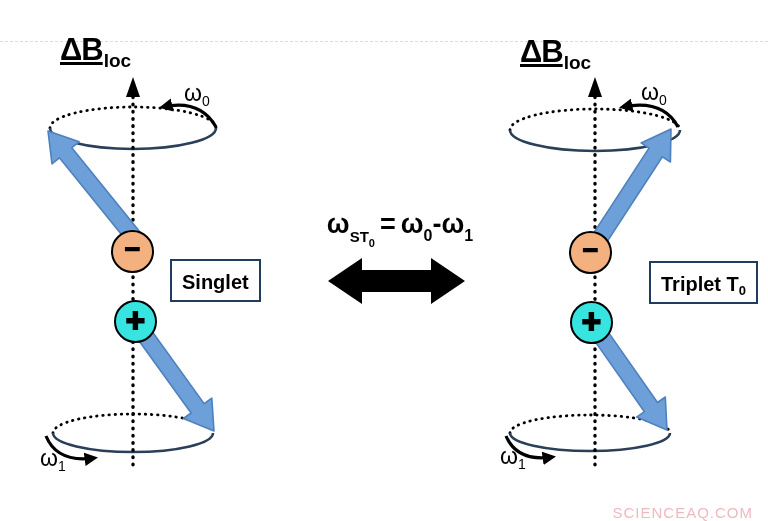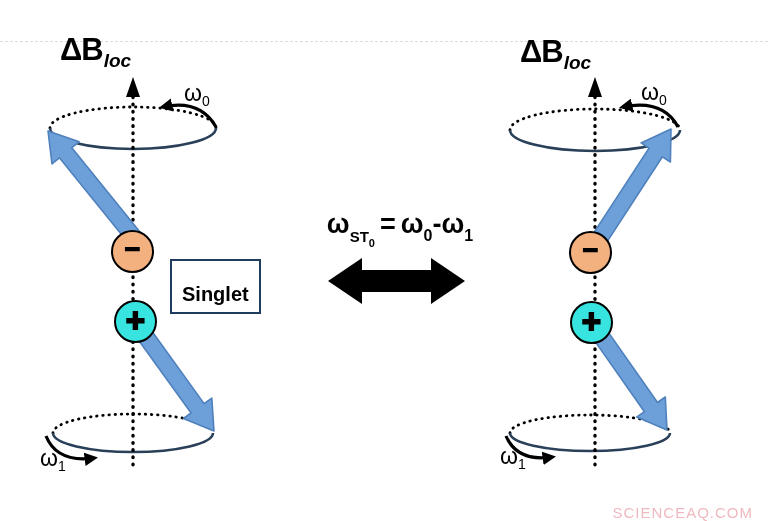--- a/index.html
+++ b/index.html
@@ -13,33 +13,33 @@
     font-family:"Liberation Sans","DejaVu Sans",sans-serif;color:#000;
   }
   .faint-line{position:absolute;left:0;right:0;top:41px;border-top:1px dashed rgba(175,175,175,0.45);}
   #diagram-svg{position:absolute;left:0;top:0;}
   .orbit-dotted{fill:none;stroke:#000;stroke-width:2.8;stroke-dasharray:0.5 5.6;stroke-linecap:round;}
   .orbit-solid{fill:none;stroke:var(--orbit);stroke-width:2.6;}
   .axis-dotted{fill:none;stroke:#000;stroke-width:3.4;stroke-dasharray:0.6 6.6;stroke-linecap:round;}
   .curve-arrow{fill:none;stroke:#000;stroke-width:3.2;}
   .spin-arrow{fill:var(--spin-fill);stroke:var(--spin-stroke);stroke-width:1.6;stroke-linejoin:round;}
   .field-label{position:absolute;font-weight:bold;line-height:1;white-space:nowrap;}
-  .fl-main{font-size:31px;letter-spacing:-1px;}
-  .fl-sub{font-size:19px;font-style:italic;position:relative;top:7px;margin-left:1px;}
+  .fl-main{font-size:31px;letter-spacing:-1px;text-decoration:underline;}
+  .fl-sub{font-size:19px;position:relative;top:7px;margin-left:1px;}
   .omega-label{position:absolute;font-weight:normal;line-height:1;white-space:nowrap;}
   .om-main{font-size:23px;}
   .om-sub{font-size:14px;position:relative;top:5px;}
   .charge{position:absolute;width:43px;height:43px;box-sizing:border-box;border:2.5px solid #000;
     border-radius:50%;display:flex;align-items:center;justify-content:center;line-height:1;font-weight:bold;}
   .charge.electron{background:var(--electron-fill);}
   .charge.hole{background:var(--hole-fill);}
   .sign-minus{font-size:27px;-webkit-text-stroke:1.3px #000;transform:translateY(-2px);}
   .sign-plus{font-size:33px;-webkit-text-stroke:1.8px #000;transform:translateY(-1px);}
   .state-box{position:absolute;background:#fff;border:2.5px solid var(--box-border);
-    font-weight:bold;font-size:20px;padding:20px 10px 5px;white-space:nowrap;line-height:1.3;}
+    font-weight:bold;font-size:20px;padding:8px 10px 5px;white-space:nowrap;line-height:1.3;}
   .tb-sub{font-size:13px;position:relative;top:4px;}
   .equation{position:absolute;left:312px;top:209px;width:176px;text-align:center;font-weight:bold;white-space:nowrap;}
   .eq-w{font-size:27px;}
   .eq-s1{font-size:15px;position:relative;top:9px;}
   .eq-s2{font-size:11px;position:relative;top:14px;}
   .eq-s3{font-size:16px;position:relative;top:8px;}
   .eq-eq{margin:0 5px;}
   .watermark{position:absolute;top:504px;right:15px;font-size:15px;letter-spacing:1px;color:var(--watermark-color);}
 </style>
 </head>
@@ -108,15 +108,18 @@
   </div>
   <div class="omega-label" style="left:500px;top:445px">
     <span class="om-main">ω</span><span class="om-sub">1</span>
   </div>
   <div class="charge electron" style="left:569px;top:231px">
     <span class="sign-minus">−</span>
   </div>
   <div class="charge hole" style="left:570px;top:301px">
     <span class="sign-plus">+</span>
   </div>
+  <div class="state-box" style="left:649px;top:261px">
+    <span>Triplet T</span><span class="tb-sub">0</span>
+  </div>
 
   <div class="watermark">SCIENCEAQ.COM</div>
 </div>
 
 </body></html>

